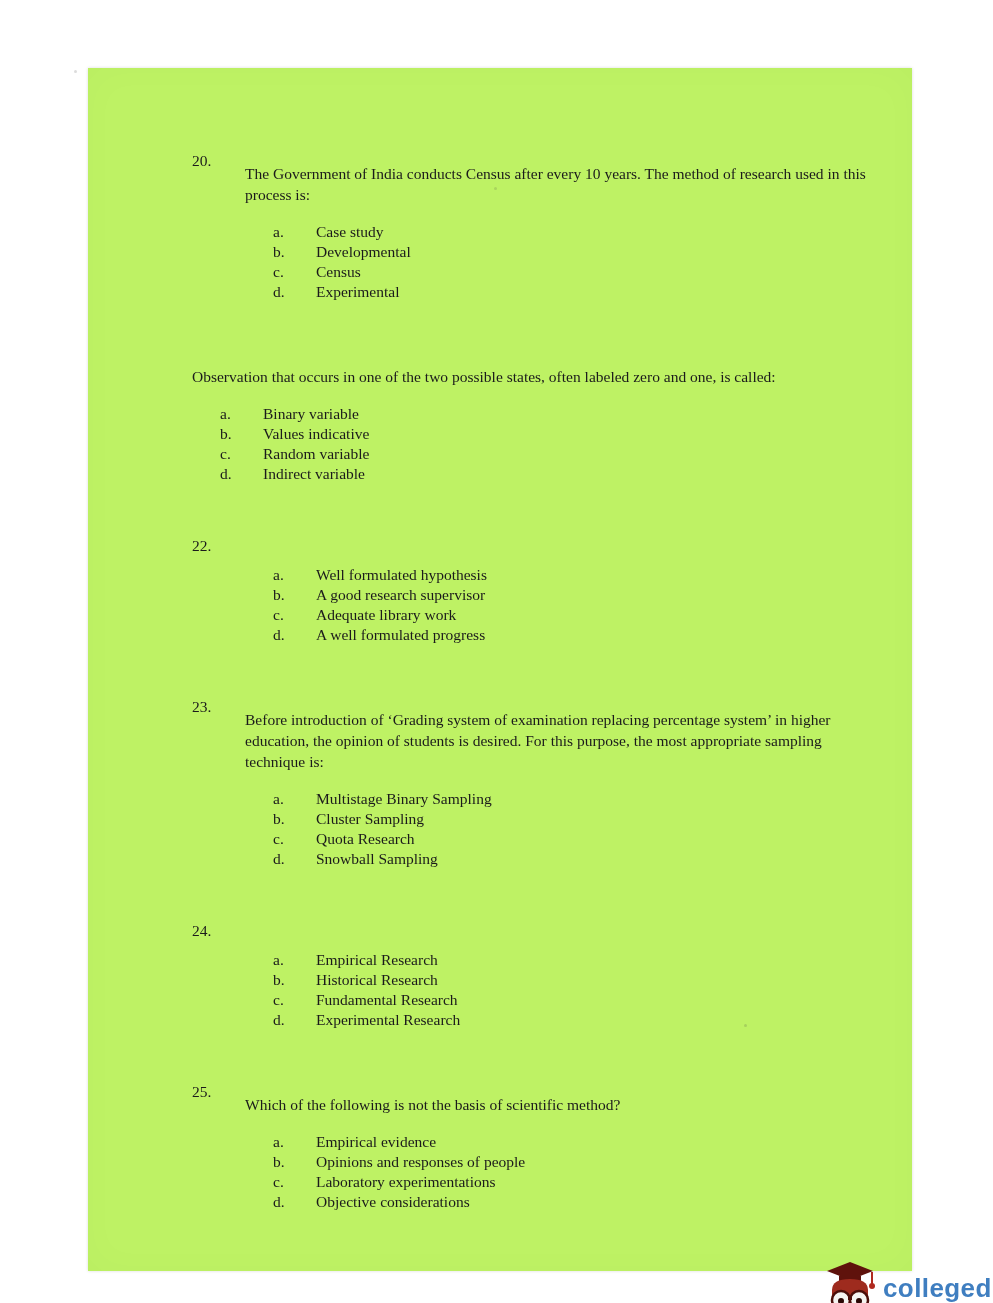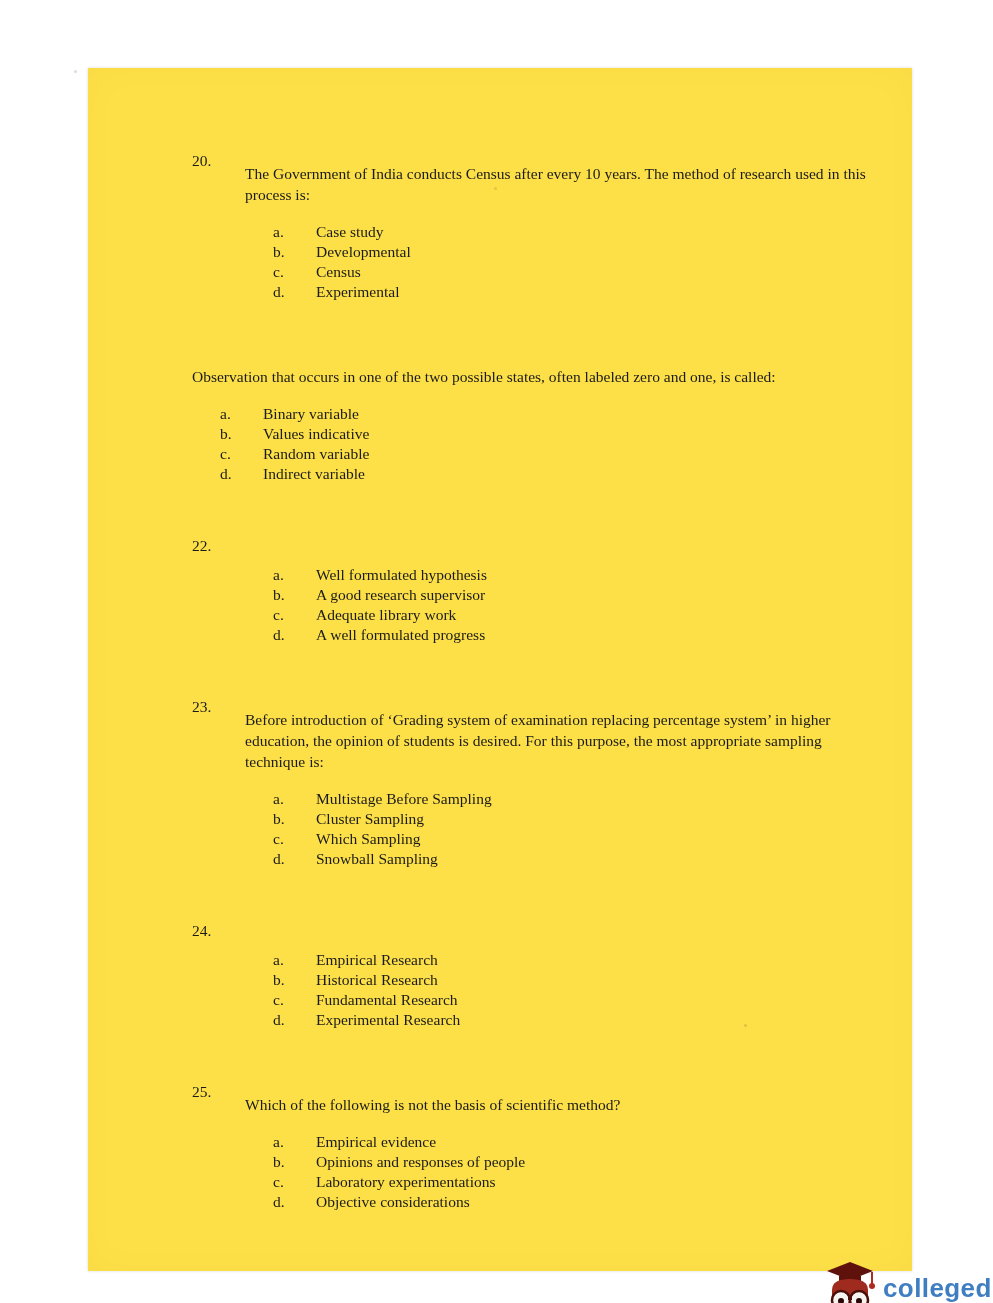--- a/index.html
+++ b/index.html
@@ -11,21 +11,21 @@
     background: #ffffff;
     font-family: "Liberation Serif", serif;
     overflow: hidden;
   }
   .page {
     position: absolute;
     left: 88px;
     top: 68px;
     width: 824px;
     height: 1203px;
-    background: #fde047;
+    background: #bef264;
     box-shadow: 0 0 3px rgba(0,0,0,0.14), inset 0 0 40px rgba(0,0,0,0.02);
   }
   .content {
     padding: 82px 42px 0 104px;
     color: #1b1b1b;
   }
   .question {
     display: flex;
     margin-bottom: 51px;
     font-size: 15.5px;
@@ -155,29 +155,29 @@
     </div>
   </div>
 
   <div class="question">
     <div class="q-num">23.</div>
     <div class="q-body">
       <div class="q-text">Before introduction of ‘Grading system of examination replacing percentage system’ in higher education, the opinion of students is desired. For this purpose, the most appropriate sampling technique is:</div>
       <div class="options">
             <div class="option-row">
               <span class="opt-letter">a.</span>
-              <span class="opt-label">Multistage Before Sampling</span>
+              <span class="opt-label">Multistage Binary Sampling</span>
             </div>
             <div class="option-row">
               <span class="opt-letter">b.</span>
               <span class="opt-label">Cluster Sampling</span>
             </div>
             <div class="option-row">
               <span class="opt-letter">c.</span>
-              <span class="opt-label">Which Sampling</span>
+              <span class="opt-label">Quota Research</span>
             </div>
             <div class="option-row">
               <span class="opt-letter">d.</span>
               <span class="opt-label">Snowball Sampling</span>
             </div>
           </div>
     </div>
   </div>
 
   <div class="question">

